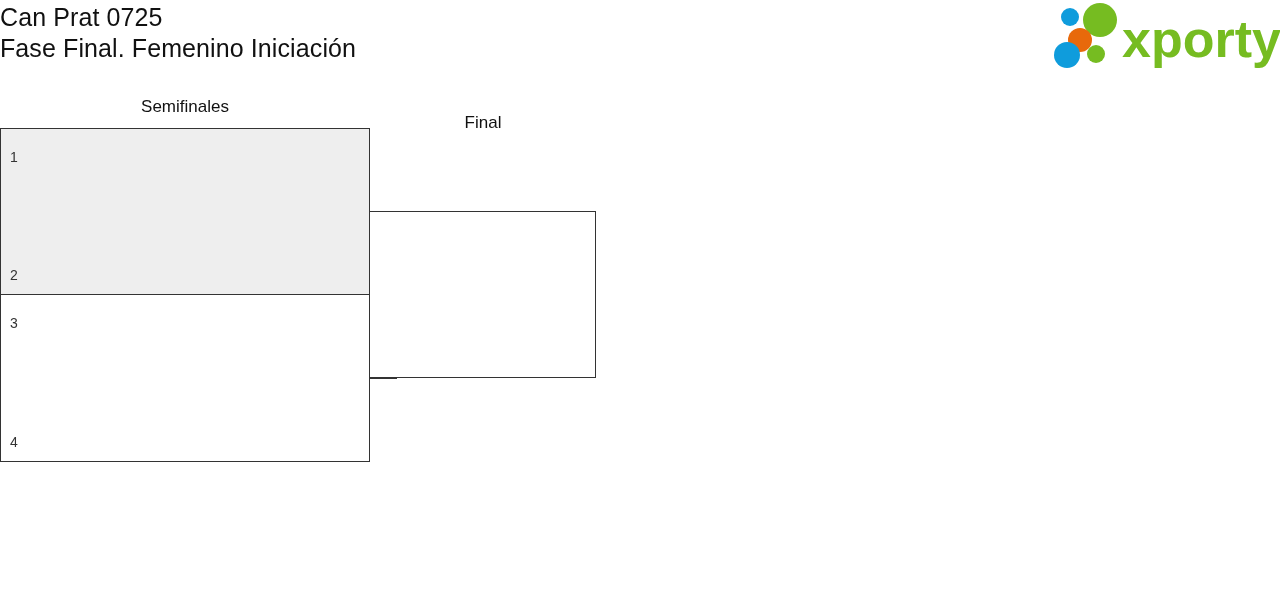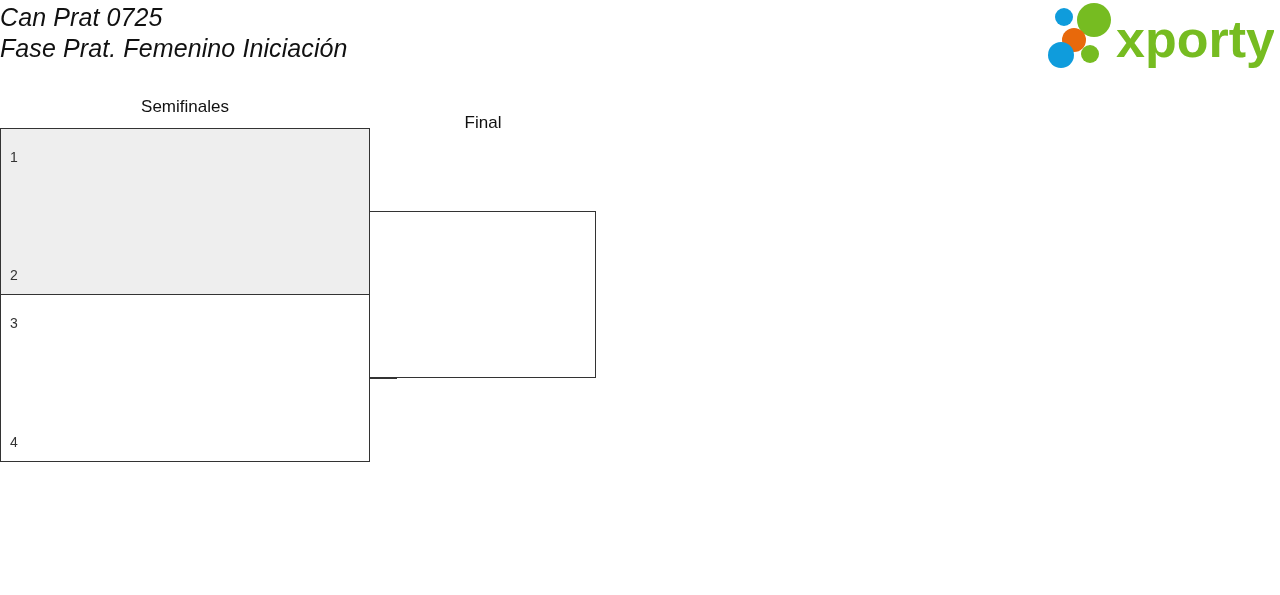--- a/index.html
+++ b/index.html
@@ -30,27 +30,26 @@
     left: 0;
     top: 2px;
   }
   .title-line {
     font-size: 25px;
     line-height: 31px;
     font-weight: 400;
     color: #111111;
     letter-spacing: 0.1px;
     white-space: nowrap;
-    font-style: italic;
   }
 
   
   #brand-logo {
     position: absolute;
-    right: 6px;
+    right: 0;
     top: 2px;
     width: 232px;
     height: 72px;
   }
   #brand-logo svg { display: block; }
 
   
   #bracket {
     position: absolute;
     left: 0;
@@ -135,21 +134,21 @@
     width: 28px;
   }
 </style>
 </head>
 <body>
 
 <div id="tournament-header">
 
   <div id="header-titles">
     <div class="title-line">Can Prat 0725</div>
-    <div class="title-line">Fase Prat. Femenino Iniciación</div>
+    <div class="title-line">Fase Final. Femenino Iniciación</div>
   </div>
 
   <div id="brand-logo">
     <svg width="232" height="72" viewBox="0 0 232 72" xmlns="http://www.w3.org/2000/svg">
 
       <circle cx="22" cy="15" r="9" fill="#0f9cdc"></circle>
       <circle cx="52" cy="18" r="17" fill="#76bc21"></circle>
       <circle cx="32" cy="38" r="12" fill="#e8690b"></circle>
       <circle cx="19" cy="53" r="13" fill="#0f9cdc"></circle>
       <circle cx="48" cy="52" r="9" fill="#76bc21"></circle>

